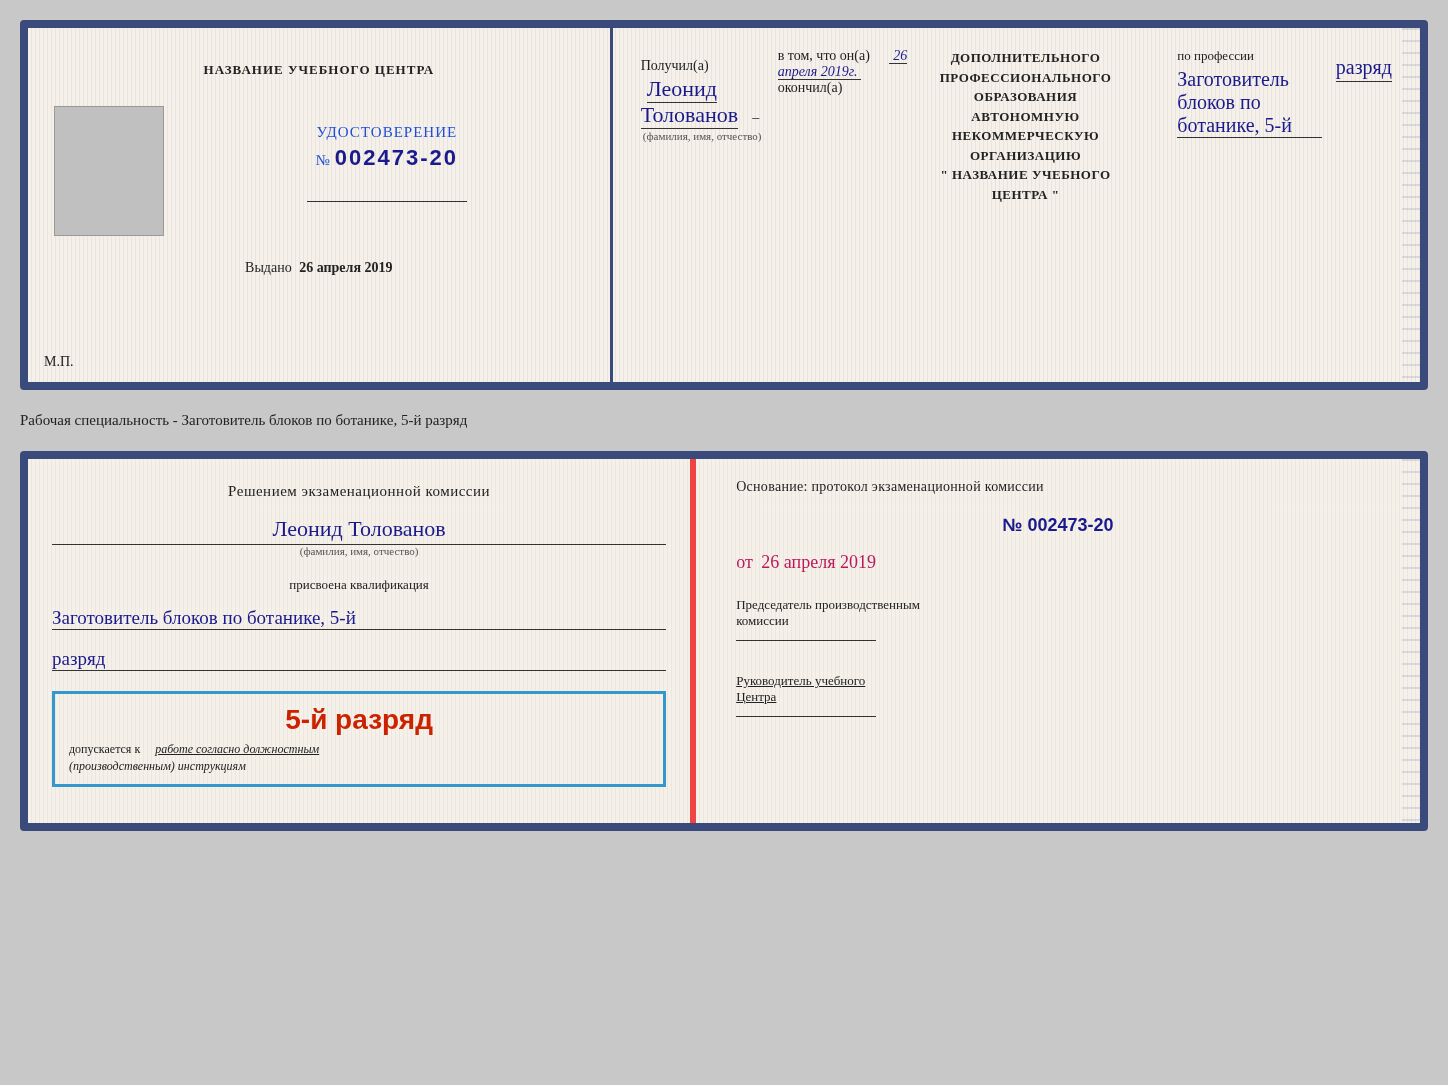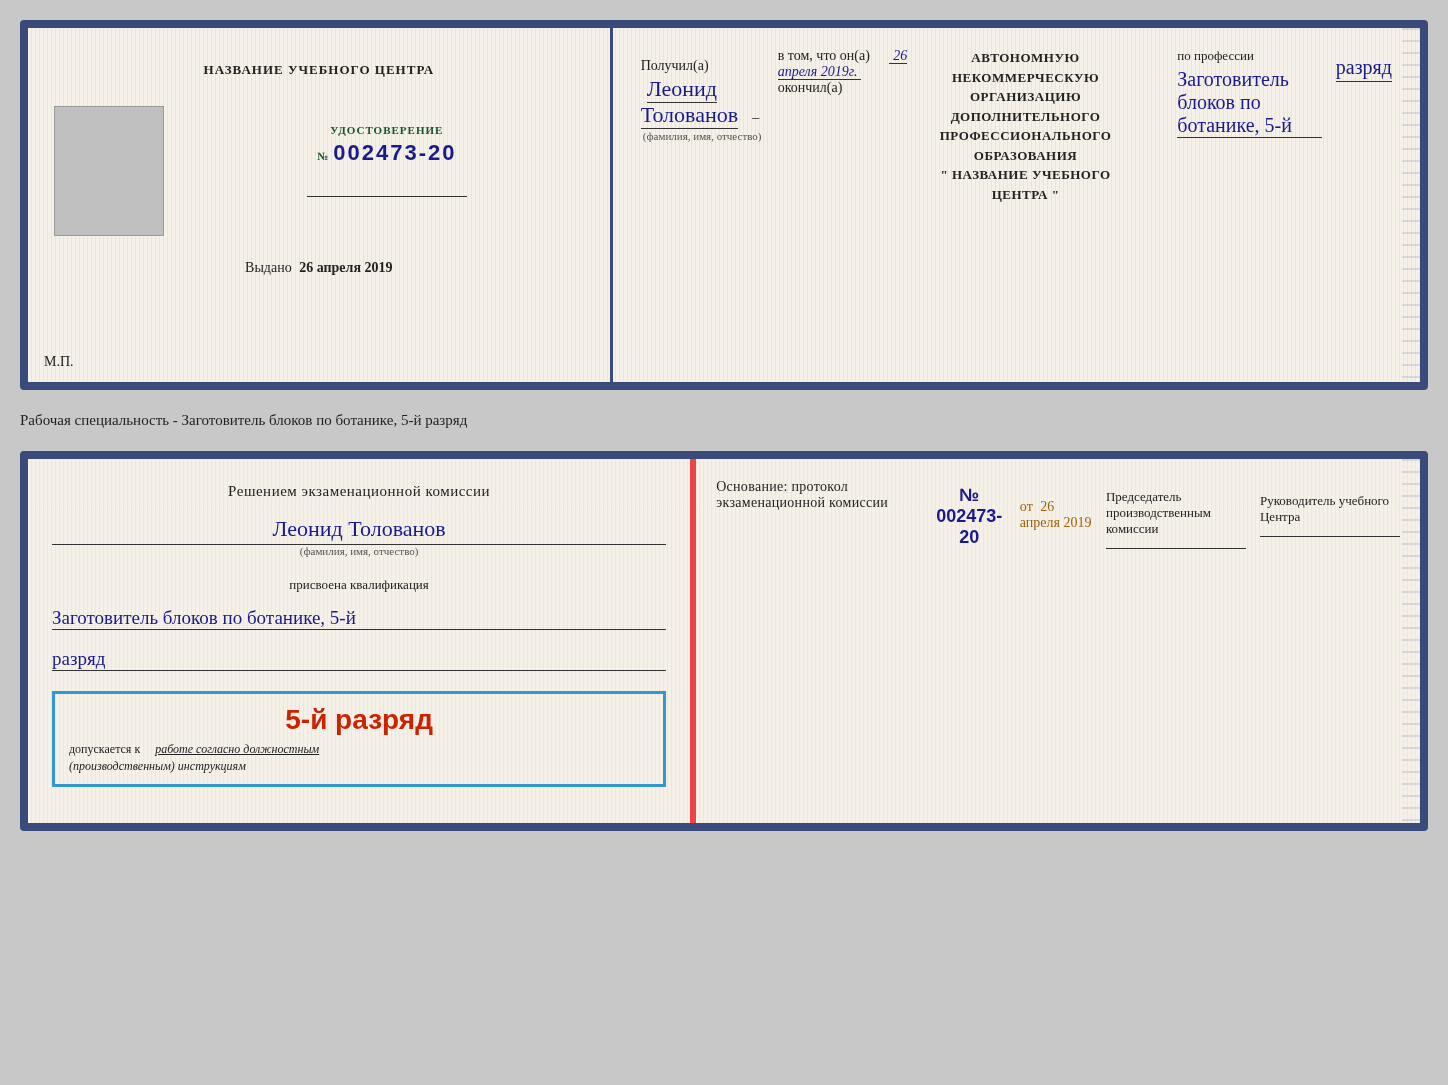--- a/index.html
+++ b/index.html
@@ -97,25 +97,25 @@
       align-self: flex-start;
       margin-left: 10px;
     }
 
     .cert-number-block {
       text-align: center;
       margin-top: 16px;
     }
 
     .cert-label {
-      font-size: 11px;
-      font-weight: bold;
+      font-size: 15px;
+      font-weight: normal;
       text-transform: uppercase;
       letter-spacing: 1px;
-      color: #14532d;
+      color: #1d4ed8;
     }
 
     .cert-number {
       font-size: 22px;
       font-weight: bold;
       color: #1a1a8c;
       letter-spacing: 2px;
       font-family: Arial, sans-serif;
     }
 
@@ -249,22 +249,23 @@
       border-right: 6px solid #ef4444;
       padding: 24px 24px;
       display: flex;
       flex-direction: column;
       gap: 10px;
       position: relative;
     }
 
     .doc2-right {
       width: 52%;
-      padding: 20px 20px;
-      display: flex;
+      padding: 20px 40px;
+      display: flex;
+      flex-direction: column;
       gap: 14px;
       position: relative;
     }
 
     .doc2-right::after {
       content: '';
       position: absolute;
       right: 0;
       top: 0;
       bottom: 0;
@@ -363,42 +364,43 @@
     .prot-number {
       font-size: 18px;
       color: #1a1a8c;
       font-family: Arial, sans-serif;
       font-weight: bold;
       text-align: center;
       margin-top: 6px;
     }
 
     .ot-date {
-      font-size: 14px;
-      color: #a16207;
-      margin-top: 20px;
+      font-size: 18px;
+      color: #be185d;
+      margin-top: 2px;
     }
 
     .predsedatel-block {
       font-size: 13px;
       color: #222;
       margin-top: 10px;
     }
 
     .sign-line {
       border-bottom: 1px solid #333;
       width: 140px;
       display: inline-block;
       margin-top: 6px;
     }
 
     .rukiv-block {
       font-size: 13px;
       color: #222;
       margin-top: 14px;
+      text-decoration: underline;
     }
   </style>
 </head>
 <body>
 
 <div class="page-wrapper">
 
   <div class="document">
 
     <div class="doc-left">
@@ -437,22 +439,22 @@
         </div>
       </div>
 
       <div class="date-line">
         <span>в том, что он(а)</span>
         <span class="date-handwritten" style="margin: 0 16px;">26 апреля 2019г.</span>
         <span>окончил(а)</span>
       </div>
 
       <div class="org-block">
+        <div>ДОПОЛНИТЕЛЬНОГО ПРОФЕССИОНАЛЬНОГО ОБРАЗОВАНИЯ</div>
         <div>АВТОНОМНУЮ НЕКОММЕРЧЕСКУЮ ОРГАНИЗАЦИЮ</div>
-        <div>ДОПОЛНИТЕЛЬНОГО ПРОФЕССИОНАЛЬНОГО ОБРАЗОВАНИЯ</div>
         <div>" НАЗВАНИЕ УЧЕБНОГО ЦЕНТРА "</div>
       </div>
 
       <div class="profession-block">
         <div style="font-size:13px; color:#222;">по профессии</div>
         <span class="profession-handwritten">Заготовитель блоков по ботанике, 5-й</span>
       </div>
 
       <div>
         <span class="razryad-handwritten">разряд</span>

